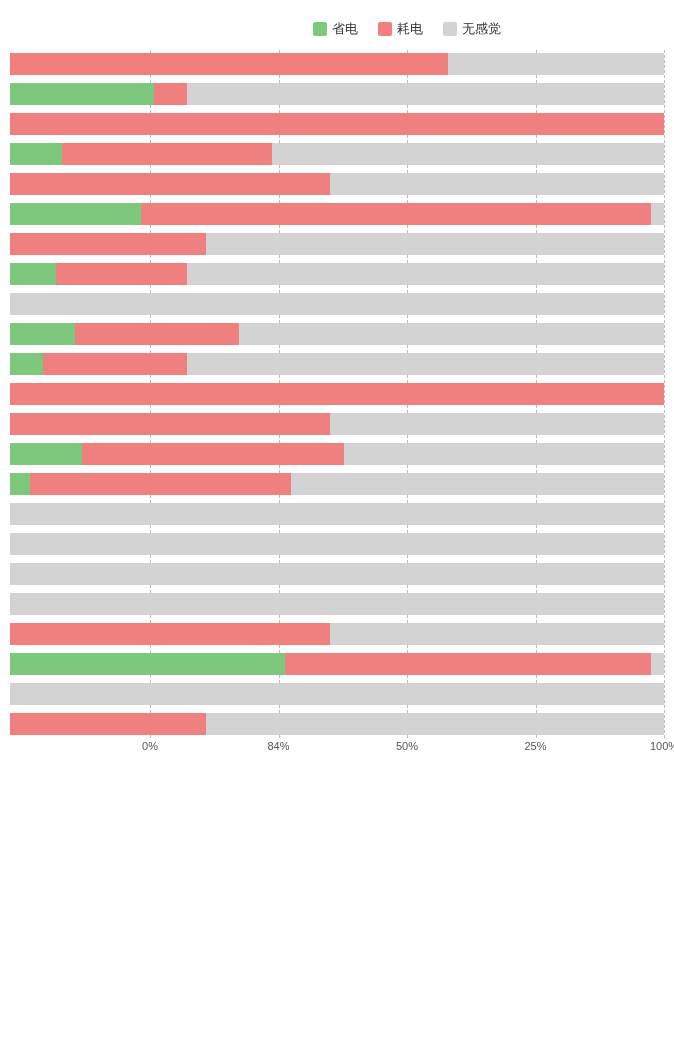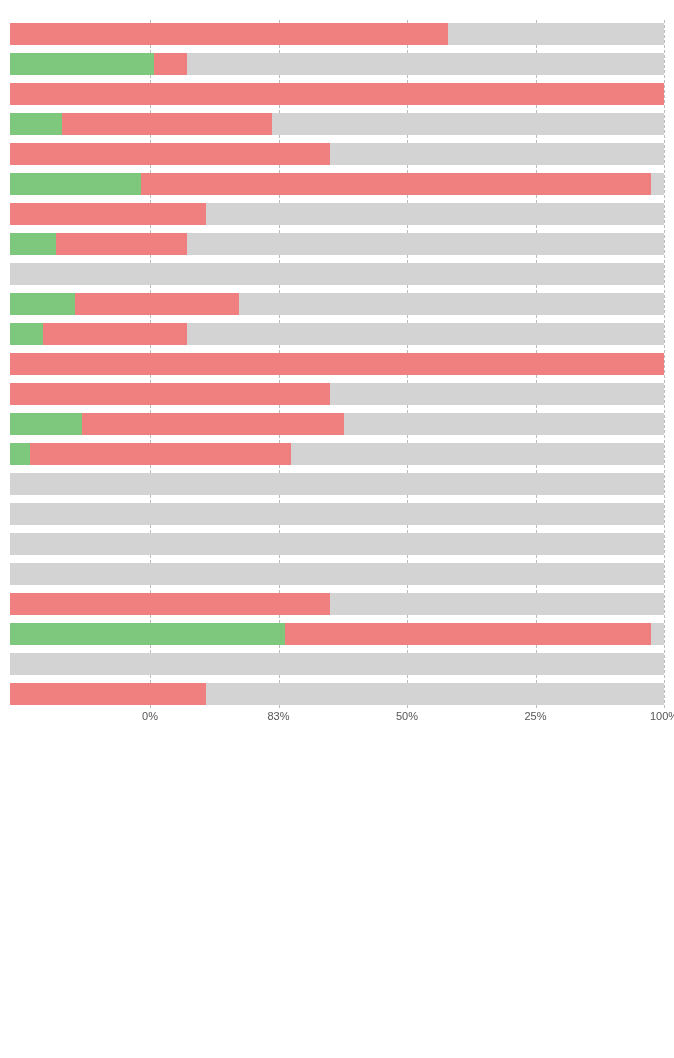--- a/index.html
+++ b/index.html
@@ -73,20 +73,34 @@
     }
     .all-rows {
       position: relative;
     }
   </style>
 </head>
 <body>
 
 <div class="chart-container">
 
+  <div class="legend">
+  <div class="legend-item">
+        <span class="legend-dot" style="background: rgb(125, 200, 125);"></span>
+        <span>省电</span>
+      </div>
+      <div class="legend-item">
+        <span class="legend-dot" style="background: rgb(240, 128, 128);"></span>
+        <span>耗电</span>
+      </div>
+      <div class="legend-item">
+        <span class="legend-dot" style="background: rgb(211, 211, 211);"></span>
+        <span>无感觉</span>
+      </div>
+    </div>
 
   <div style="position:relative;">
 
     <div class="all-rows" id="bar-rows" style="position: relative;">
     <div style="position: absolute; inset: 0px 0px 0px 140px; pointer-events: none; z-index: 1;">
           <div style="position: absolute; top: 0px; bottom: 0px; left: 0%; width: 1px; border-left: 1px dashed rgb(187, 187, 187);"></div>
           <div style="position: absolute; top: 0px; bottom: 0px; left: 25%; width: 1px; border-left: 1px dashed rgb(187, 187, 187);"></div>
           <div style="position: absolute; top: 0px; bottom: 0px; left: 50%; width: 1px; border-left: 1px dashed rgb(187, 187, 187);"></div>
           <div style="position: absolute; top: 0px; bottom: 0px; left: 75%; width: 1px; border-left: 1px dashed rgb(187, 187, 187);"></div>
           <div style="position: absolute; top: 0px; bottom: 0px; left: 100%; width: 1px; border-left: 1px dashed rgb(187, 187, 187);"></div>
@@ -254,19 +268,19 @@
           <div class="row-label" style="white-space: pre-line;">iPhone XS Max</div>
           <div class="bar-track" style="position: relative; z-index: 2;">
             <div class="bar-segment bar-pink" style="width: 30%;"></div>
             <div class="bar-segment bar-gray" style="width: 70%;"></div>
           </div>
         </div>
       </div>
 
     <div style="position:relative; height:24px; margin-left:140px;" id="x-axis-container">
     <span class="x-tick" style="left: 0%;">0%</span>
-        <span class="x-tick" style="left: 25%;">83%</span>
+        <span class="x-tick" style="left: 25%;">84%</span>
         <span class="x-tick" style="left: 50%;">50%</span>
         <span class="x-tick" style="left: 75%;">25%</span>
         <span class="x-tick" style="left: 100%;">100%</span>
       </div>
   </div>
 </div>
 
 </body></html>

